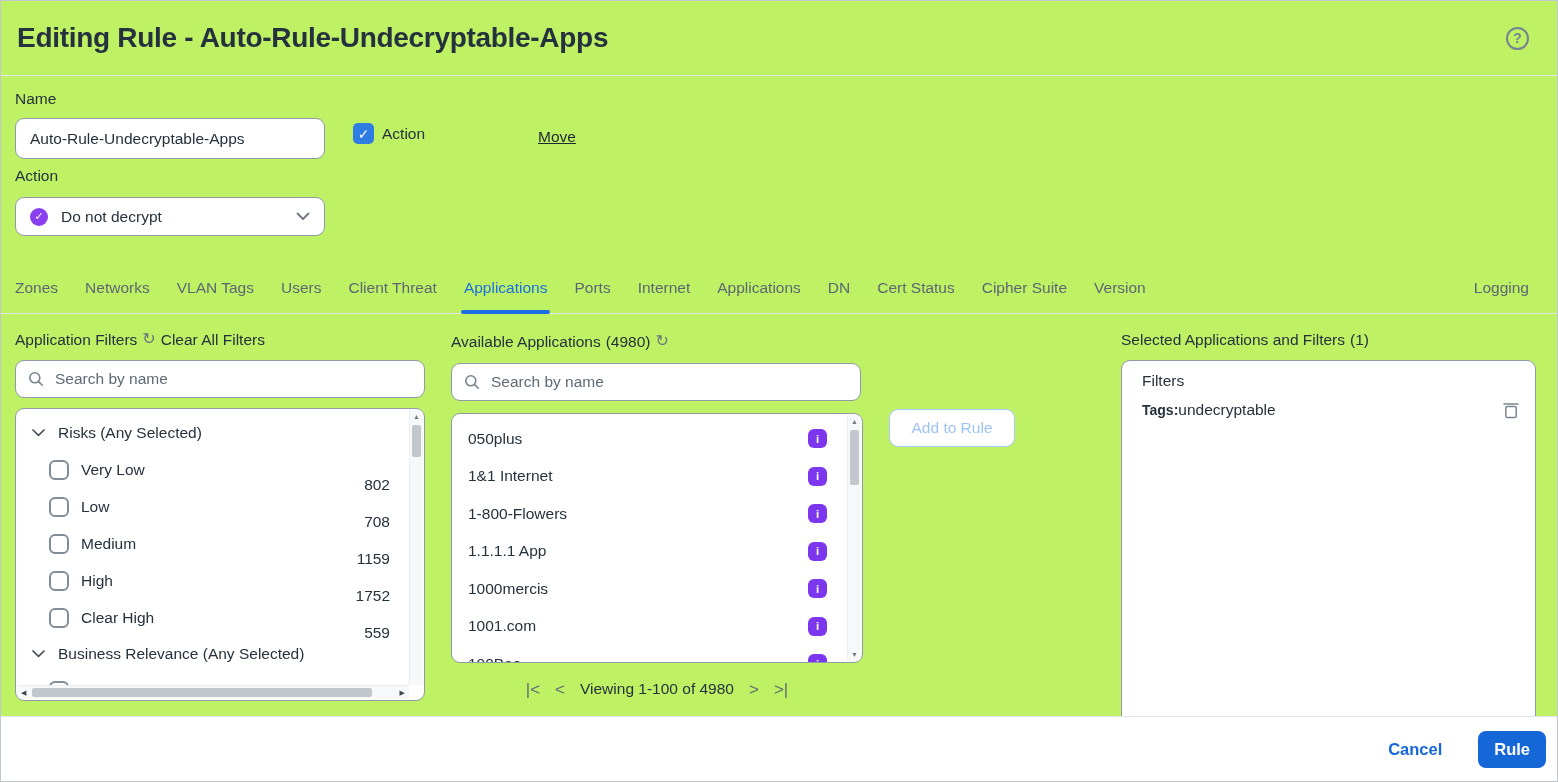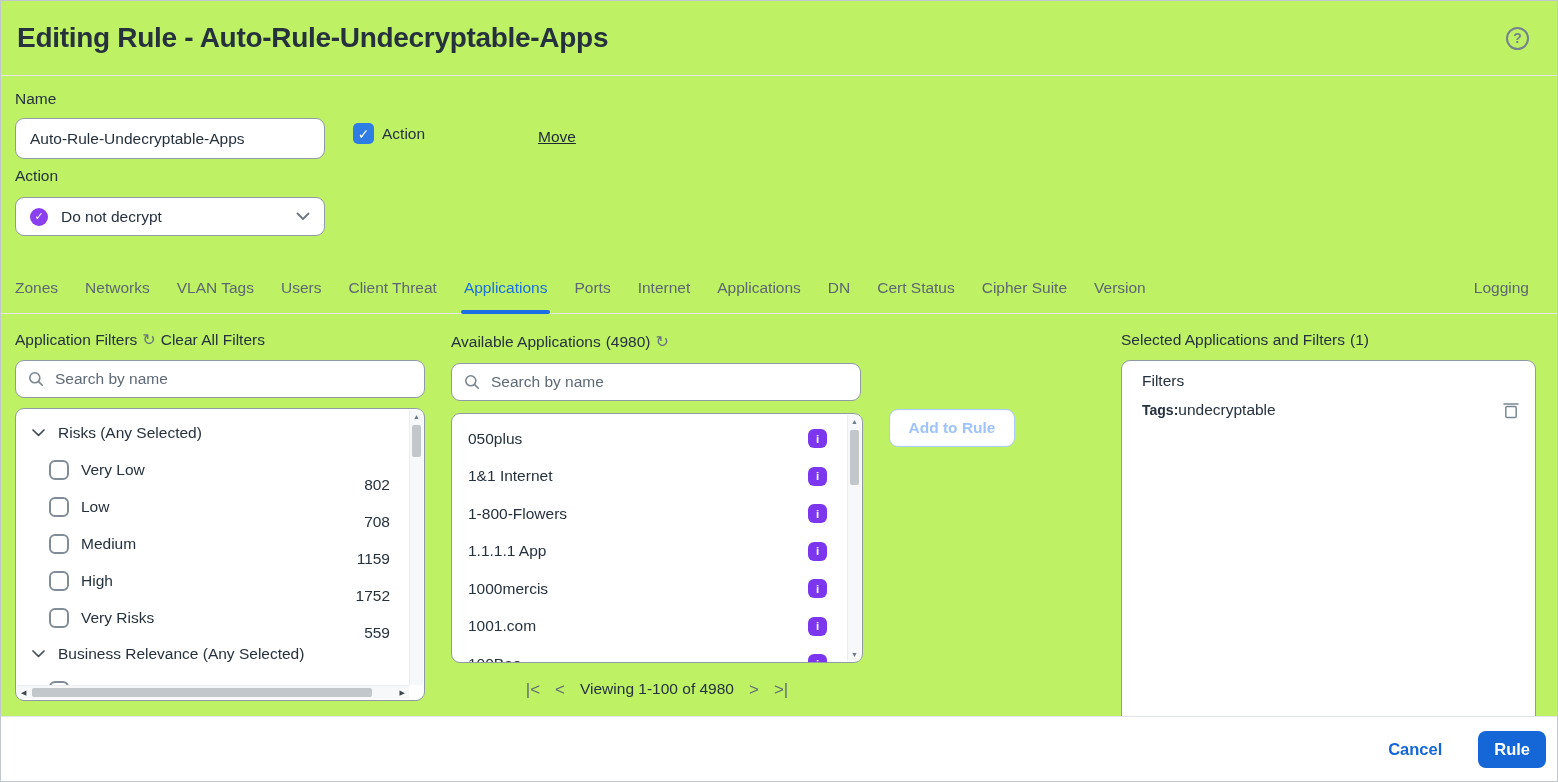--- a/index.html
+++ b/index.html
@@ -45,21 +45,21 @@
   .tab { font-size: 15.5px; color: #5d6773; height: 100%; display: flex; align-items: center;
     position: relative; cursor: pointer; white-space: nowrap; }
   .tab.active { color: #1c6fe2; }
   .tab.active::after { content: ""; position: absolute; left: -3px; right: -3px; bottom: -1px;
     height: 4px; background: #1c6fe2; border-radius: 2px; }
   .tab.push-right { margin-left: auto; }
 
   
   .main { position: absolute; top: 313px; left: 0; right: 0; height: 402px; }
 
-  .panel-head { position: absolute; display: flex; align-items: center; gap: 5px; font-size: 15.5px; }
+  .panel-head { position: absolute; display: flex; gap: 5px; font-size: 15.5px; }
   .refresh { color: #67737f; font-size: 16px; line-height: 1; cursor: pointer; }
   .link-plain { cursor: pointer; }
 
   .searchbox { position: absolute; height: 38px; border: 1px solid #8f9aa6; border-radius: 9px;
     display: flex; align-items: center; padding: 0 12px; gap: 9px; background: #fff; }
   .searchbox input { border: none; outline: none; flex: 1; font-size: 15.5px;
     font-family: "Liberation Sans", sans-serif; color: #25313d; background: transparent; }
   .searchbox input::placeholder { color: #5e6a76; opacity: 1; }
 
   .listbox { position: absolute; border: 1px solid #8f9aa6; border-radius: 9px;
@@ -97,21 +97,21 @@
     background: #7c36ed; color: #fff; font-size: 11.5px; font-weight: bold; font-style: normal;
     display: flex; align-items: center; justify-content: center; cursor: pointer; }
 
   .pager { position: absolute; left: 450px; top: 358px; width: 412px; height: 34px;
     display: flex; align-items: center; justify-content: center; gap: 15px; }
   .pg-btn { color: #5f6a75; font-size: 17px; cursor: pointer; line-height: 1; }
   .pg-text { font-size: 15.5px; color: #25313d; }
 
   .add-btn { position: absolute; left: 888px; top: 95px; width: 126px; height: 38px;
     border: 1.5px solid #abcbf9; border-radius: 9px; background: #fff; color: #9ec3f8;
-    font-size: 15.5px; font-weight: bold; display: flex; align-items: center; justify-content: center;
+    font-size: 15.5px; font-weight: normal; display: flex; align-items: center; justify-content: center;
     cursor: default; }
 
   
   .selected-box { left: 1120px; top: 46px; width: 415px; height: 432px; }
   .sel-group-lbl { padding: 11px 0 0 20px; font-size: 15.5px; }
   .sel-row { display: flex; align-items: center; padding: 11px 16px 0 20px; }
   .sel-prefix { font-weight: bold; font-size: 14px; }
   .sel-value { font-size: 15.5px; }
   .trash { margin-left: auto; cursor: pointer; display: flex; }
 
@@ -213,21 +213,21 @@
           <span class="chk-lbl">Medium</span>
           <span class="chk-cnt">1159</span>
         </div>
         <div class="chk-row">
           <span class="chk-box"></span>
           <span class="chk-lbl">High</span>
           <span class="chk-cnt">1752</span>
         </div>
         <div class="chk-row">
           <span class="chk-box"></span>
-          <span class="chk-lbl">Very Risks</span>
+          <span class="chk-lbl">Clear High</span>
           <span class="chk-cnt">559</span>
         </div>
         <div class="group-row">
           <span style="display:flex;">
             <svg width="13" height="8" viewBox="0 0 13 8">
                 <polyline points="1,1 6.5,6.3 12,1" fill="none" stroke="#46505a" stroke-width="1.7" stroke-linecap="round" stroke-linejoin="round"></polyline>
               </svg>
           </span>
           <span class="group-lbl">Business Relevance (Any Selected)</span>
         </div>

